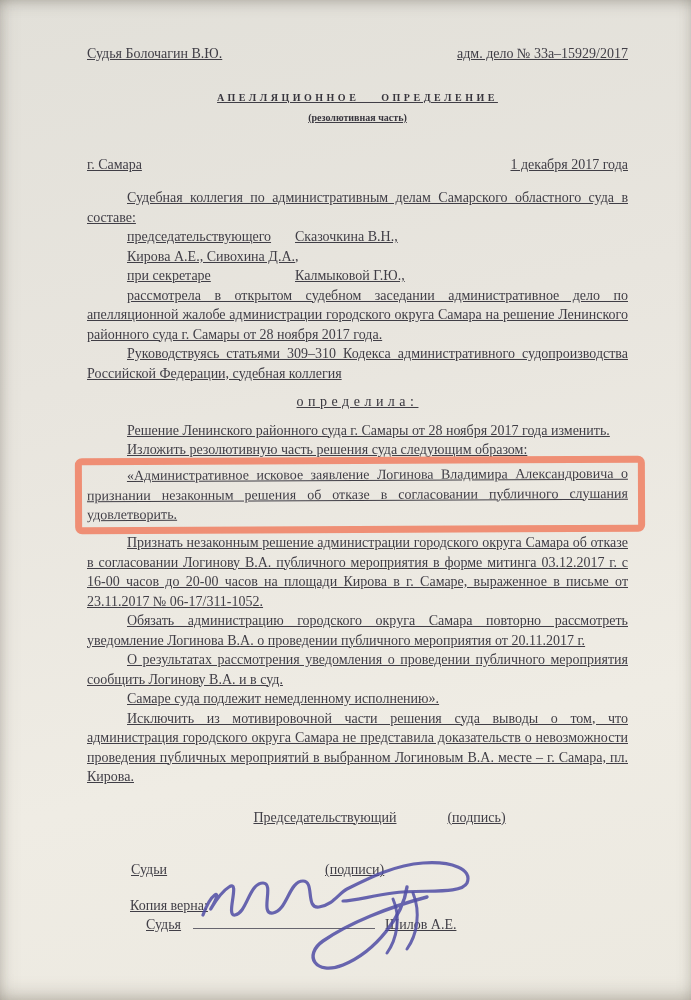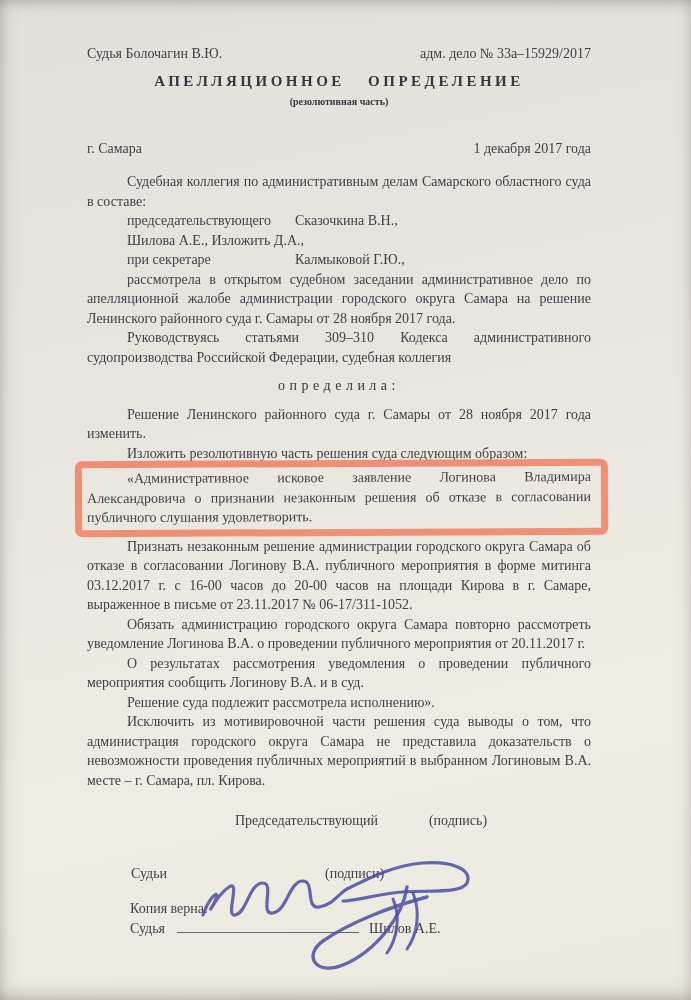--- a/index.html
+++ b/index.html
@@ -12,27 +12,27 @@
                inset 0 -12px 20px -10px rgba(95,85,70,.40),
                inset 12px 0 22px -16px rgba(95,90,80,.35),
                inset -10px 0 20px -16px rgba(95,90,80,.25);
     font-family:"Liberation Serif","DejaVu Serif",serif;
     color:#403e46;
   }
   .page{
     position:relative;
     box-sizing:border-box;
     width:691px;height:800px;
-    padding:44px 100px 0 87px;
-    font-size:14px;line-height:19.5px;
+    padding:44px 63px 0 87px;
+    font-size:14px;line-height:19.5px;text-decoration:underline;
   }
   .row-split{display:flex;justify-content:space-between;align-items:baseline;}
   .doc-title{
-    margin-top:8px;text-align:center;font-weight:bold;color:#37353d;
-    font-size:15px;letter-spacing:3.5px;word-spacing:16px;
+    margin-top:24px;text-align:center;font-weight:bold;color:#37353d;
+    font-size:10px;letter-spacing:3.5px;word-spacing:16px;
   }
   .doc-subtitle{text-align:center;font-weight:bold;color:#37353d;font-size:10px;margin-top:1px;}
   .place-date{margin-top:27px;}
   p.para{margin:0;text-indent:40px;text-align:justify;}
   p.first{margin-top:14px;}
   .composition{margin-left:40px;}
   .comp-row{display:flex;}
   .comp-role{width:168px;flex:0 0 168px;}
   .ruling-word{
     text-align:center;letter-spacing:4.5px;margin:9px 0 9px 0;color:#37353d;
@@ -43,21 +43,21 @@
     margin:-3px -17px 1px -12px;
     padding:1px 10px 2px 5px;
     transform:rotate(-0.25deg);
   }
   .highlight p{margin:0;text-indent:40px;text-align:justify;}
   .sig-row{display:flex;margin-left:44px;}
   .sig-row.presiding{margin-top:21px;justify-content:center;}
   .sig-row.judges{margin-top:33px;align-items:center;}
   .sig-role{width:194px;flex:0 0 194px;}
   .copy-block{margin-left:43px;margin-top:16px;}
-  .judge-row{display:flex;align-items:baseline;}
+  .judge-row{display:flex;align-items:baseline;margin-left:16px;}
   .sig-line{
     display:inline-block;width:182px;flex:0 0 182px;
     border-bottom:1.3px solid #67656e;height:12px;
     margin:0 10px 0 12px;
   }
   .signature-svg{position:absolute;left:175px;top:843px;width:310px;height:145px;}
   .signature-svg path{fill:none;stroke:#4f4ca4;stroke-linecap:round;stroke-linejoin:round;opacity:.85;}
 </style>
 </head>
 <body>
@@ -79,21 +79,21 @@
     </div>
 
     <p class="para first">Судебная коллегия по административным делам Самарского областного суда в составе:</p>
 
     <div class="composition">
       <div class="comp-row">
         <span class="comp-role">председательствующего</span>
         <span>Сказочкина В.Н.,</span>
       </div>
       <div class="comp-row">
-        <span>Шилова А.Е., Изложить Д.А.,</span>
+        <span>Кирова А.Е., Сивохина Д.А.,</span>
       </div>
       <div class="comp-row">
         <span class="comp-role">при секретаре</span>
         <span>Калмыковой Г.Ю.,</span>
       </div>
     </div>
 
     <p class="para">рассмотрела в открытом судебном заседании административное дело по апелляционной жалобе администрации городского округа Самара на решение Ленинского районного суда г. Самары от 28 ноября 2017 года.</p>
     <p class="para">Руководствуясь статьями 309–310 Кодекса административного судопроизводства Российской Федерации, судебная коллегия</p>
 
@@ -102,21 +102,21 @@
     <p class="para">Решение Ленинского районного суда г. Самары от 28 ноября 2017 года изменить.</p>
     <p class="para">Изложить резолютивную часть решения суда следующим образом:</p>
 
     <div class="highlight">
       <p>«Административное исковое заявление Логинова Владимира Александровича о признании незаконным решения об отказе в согласовании публичного слушания удовлетворить.</p>
     </div>
 
     <p class="para">Признать незаконным решение администрации городского округа Самара об отказе в согласовании Логинову В.А. публичного мероприятия в форме митинга 03.12.2017 г. с 16-00 часов до 20-00 часов на площади Кирова в г. Самаре, выраженное в письме от 23.11.2017 № 06-17/311-1052.</p>
     <p class="para">Обязать администрацию городского округа Самара повторно рассмотреть уведомление Логинова В.А. о проведении публичного мероприятия от 20.11.2017 г.</p>
     <p class="para">О результатах рассмотрения уведомления о проведении публичного мероприятия сообщить Логинову В.А. и в суд.</p>
-    <p class="para">Решение суда подлежит рассмотрела исполнению».</p>
+    <p class="para">Самаре суда подлежит немедленному исполнению».</p>
     <p class="para">Исключить из мотивировочной части решения суда выводы о том, что администрация городского округа Самара не представила доказательств о невозможности проведения публичных мероприятий в выбранном Логиновым В.А. месте – г. Самара, пл. Кирова.</p>
 
     <div class="sig-row presiding">
       <span class="sig-role">Председательствующий</span>
       <span>(подпись)</span>
     </div>
 
     <div class="sig-row judges">
       <span class="sig-role">Судьи</span>
       <span>(подписи)</span>

